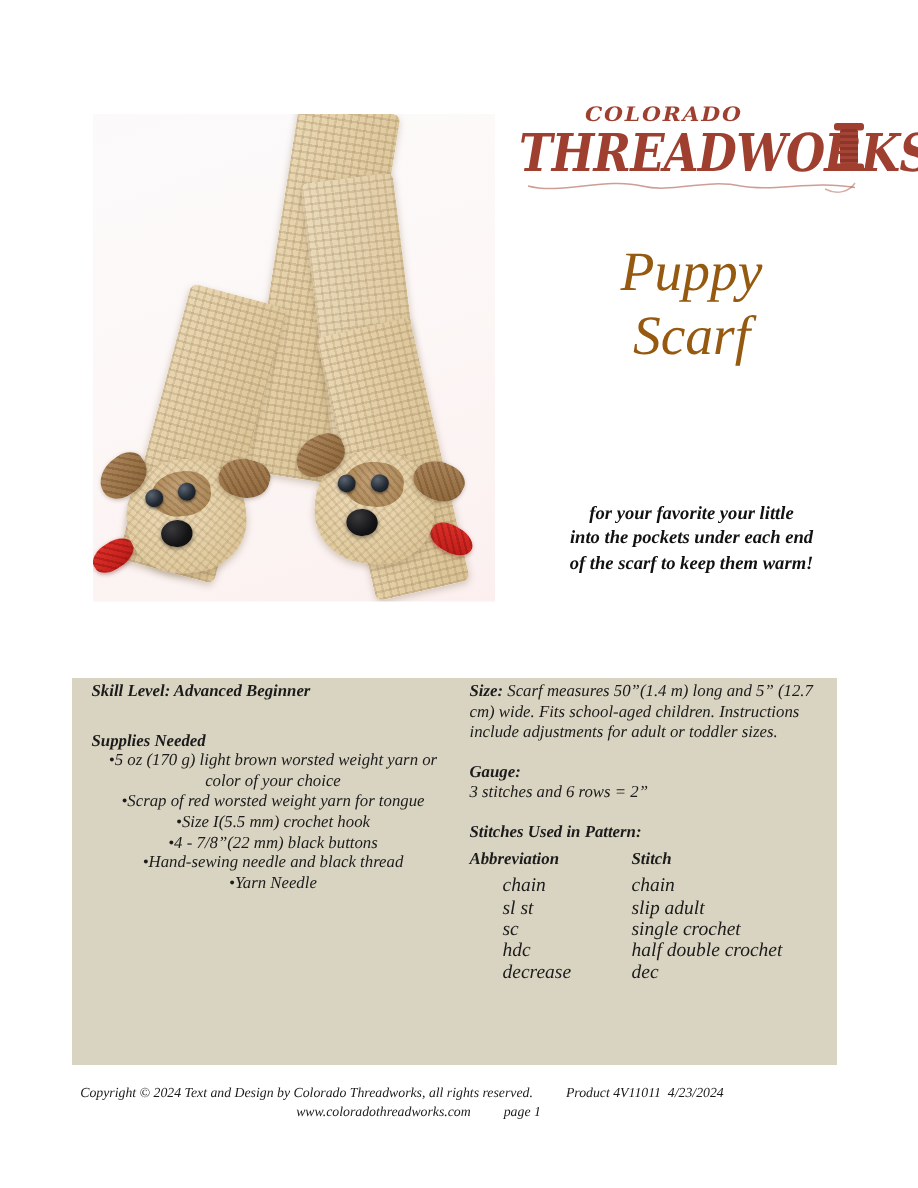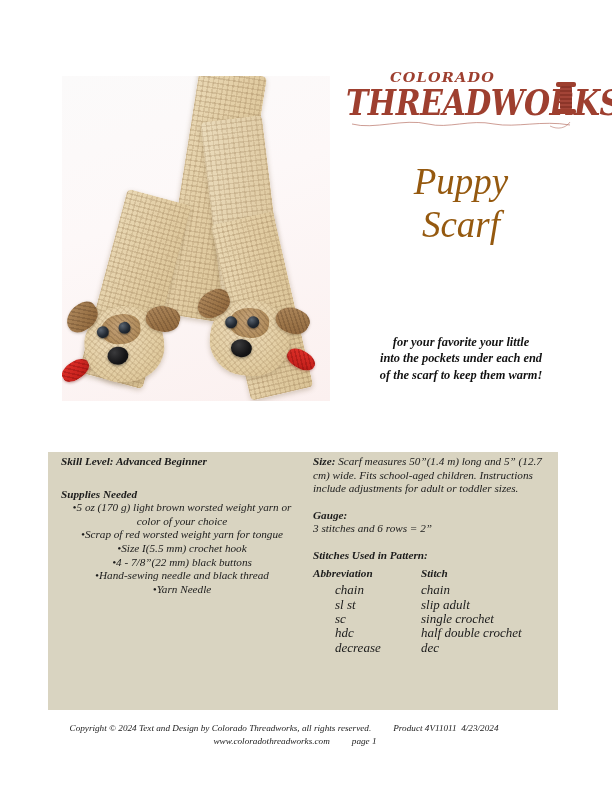--- a/index.html
+++ b/index.html
@@ -234,21 +234,21 @@
   }
   .stitch-table th.c1 { width: 108px; }
   .stitch-table td {
     font-size: 13px; padding: 0 0 1px 0; line-height: 13.4px;
   }
   .stitch-table td.c1 { padding-left: 22px; }
 
   
   .footer {
     position: absolute;
-    left: 16px; top: 722px; width: 536px;
+    left: 0; top: 722px; width: 536px;
     font-size: 9.2px;
     line-height: 12.6px;
     color: #1b1b1b;
   }
   .footer-row {
     display: flex;
     justify-content: center;
     white-space: pre;
   }
   .footer-row .sp { display: inline-block; width: 22px; }

